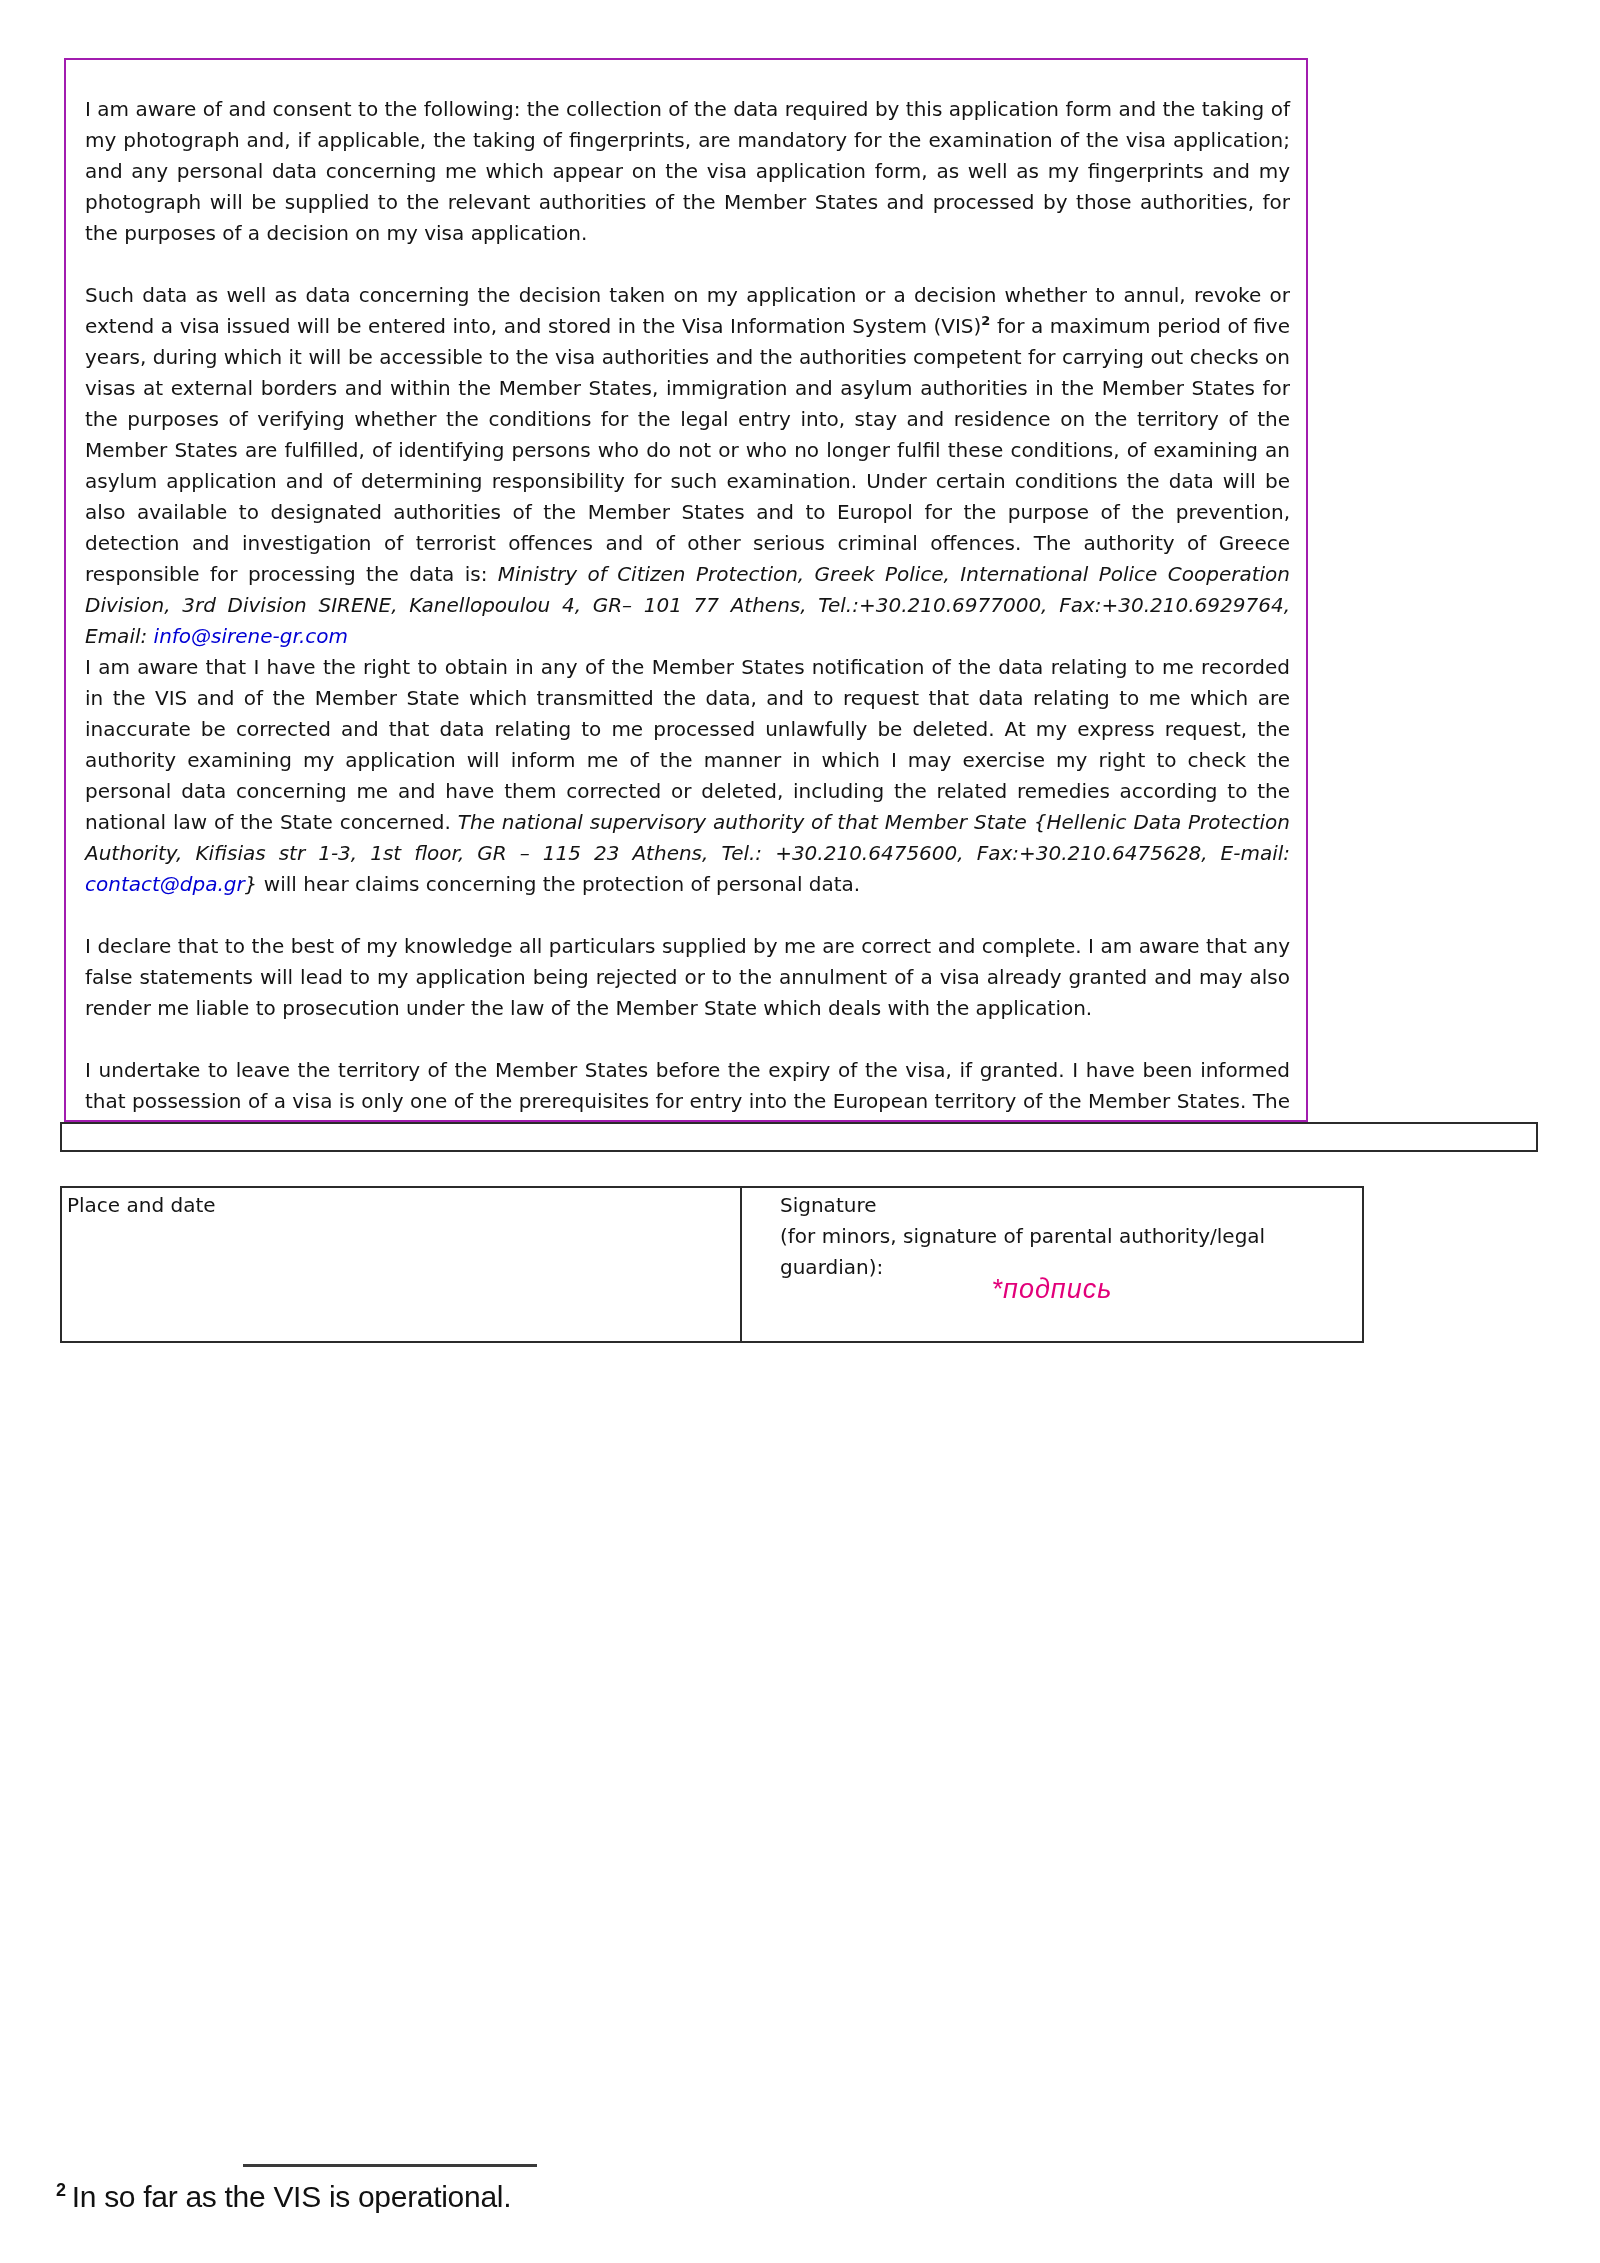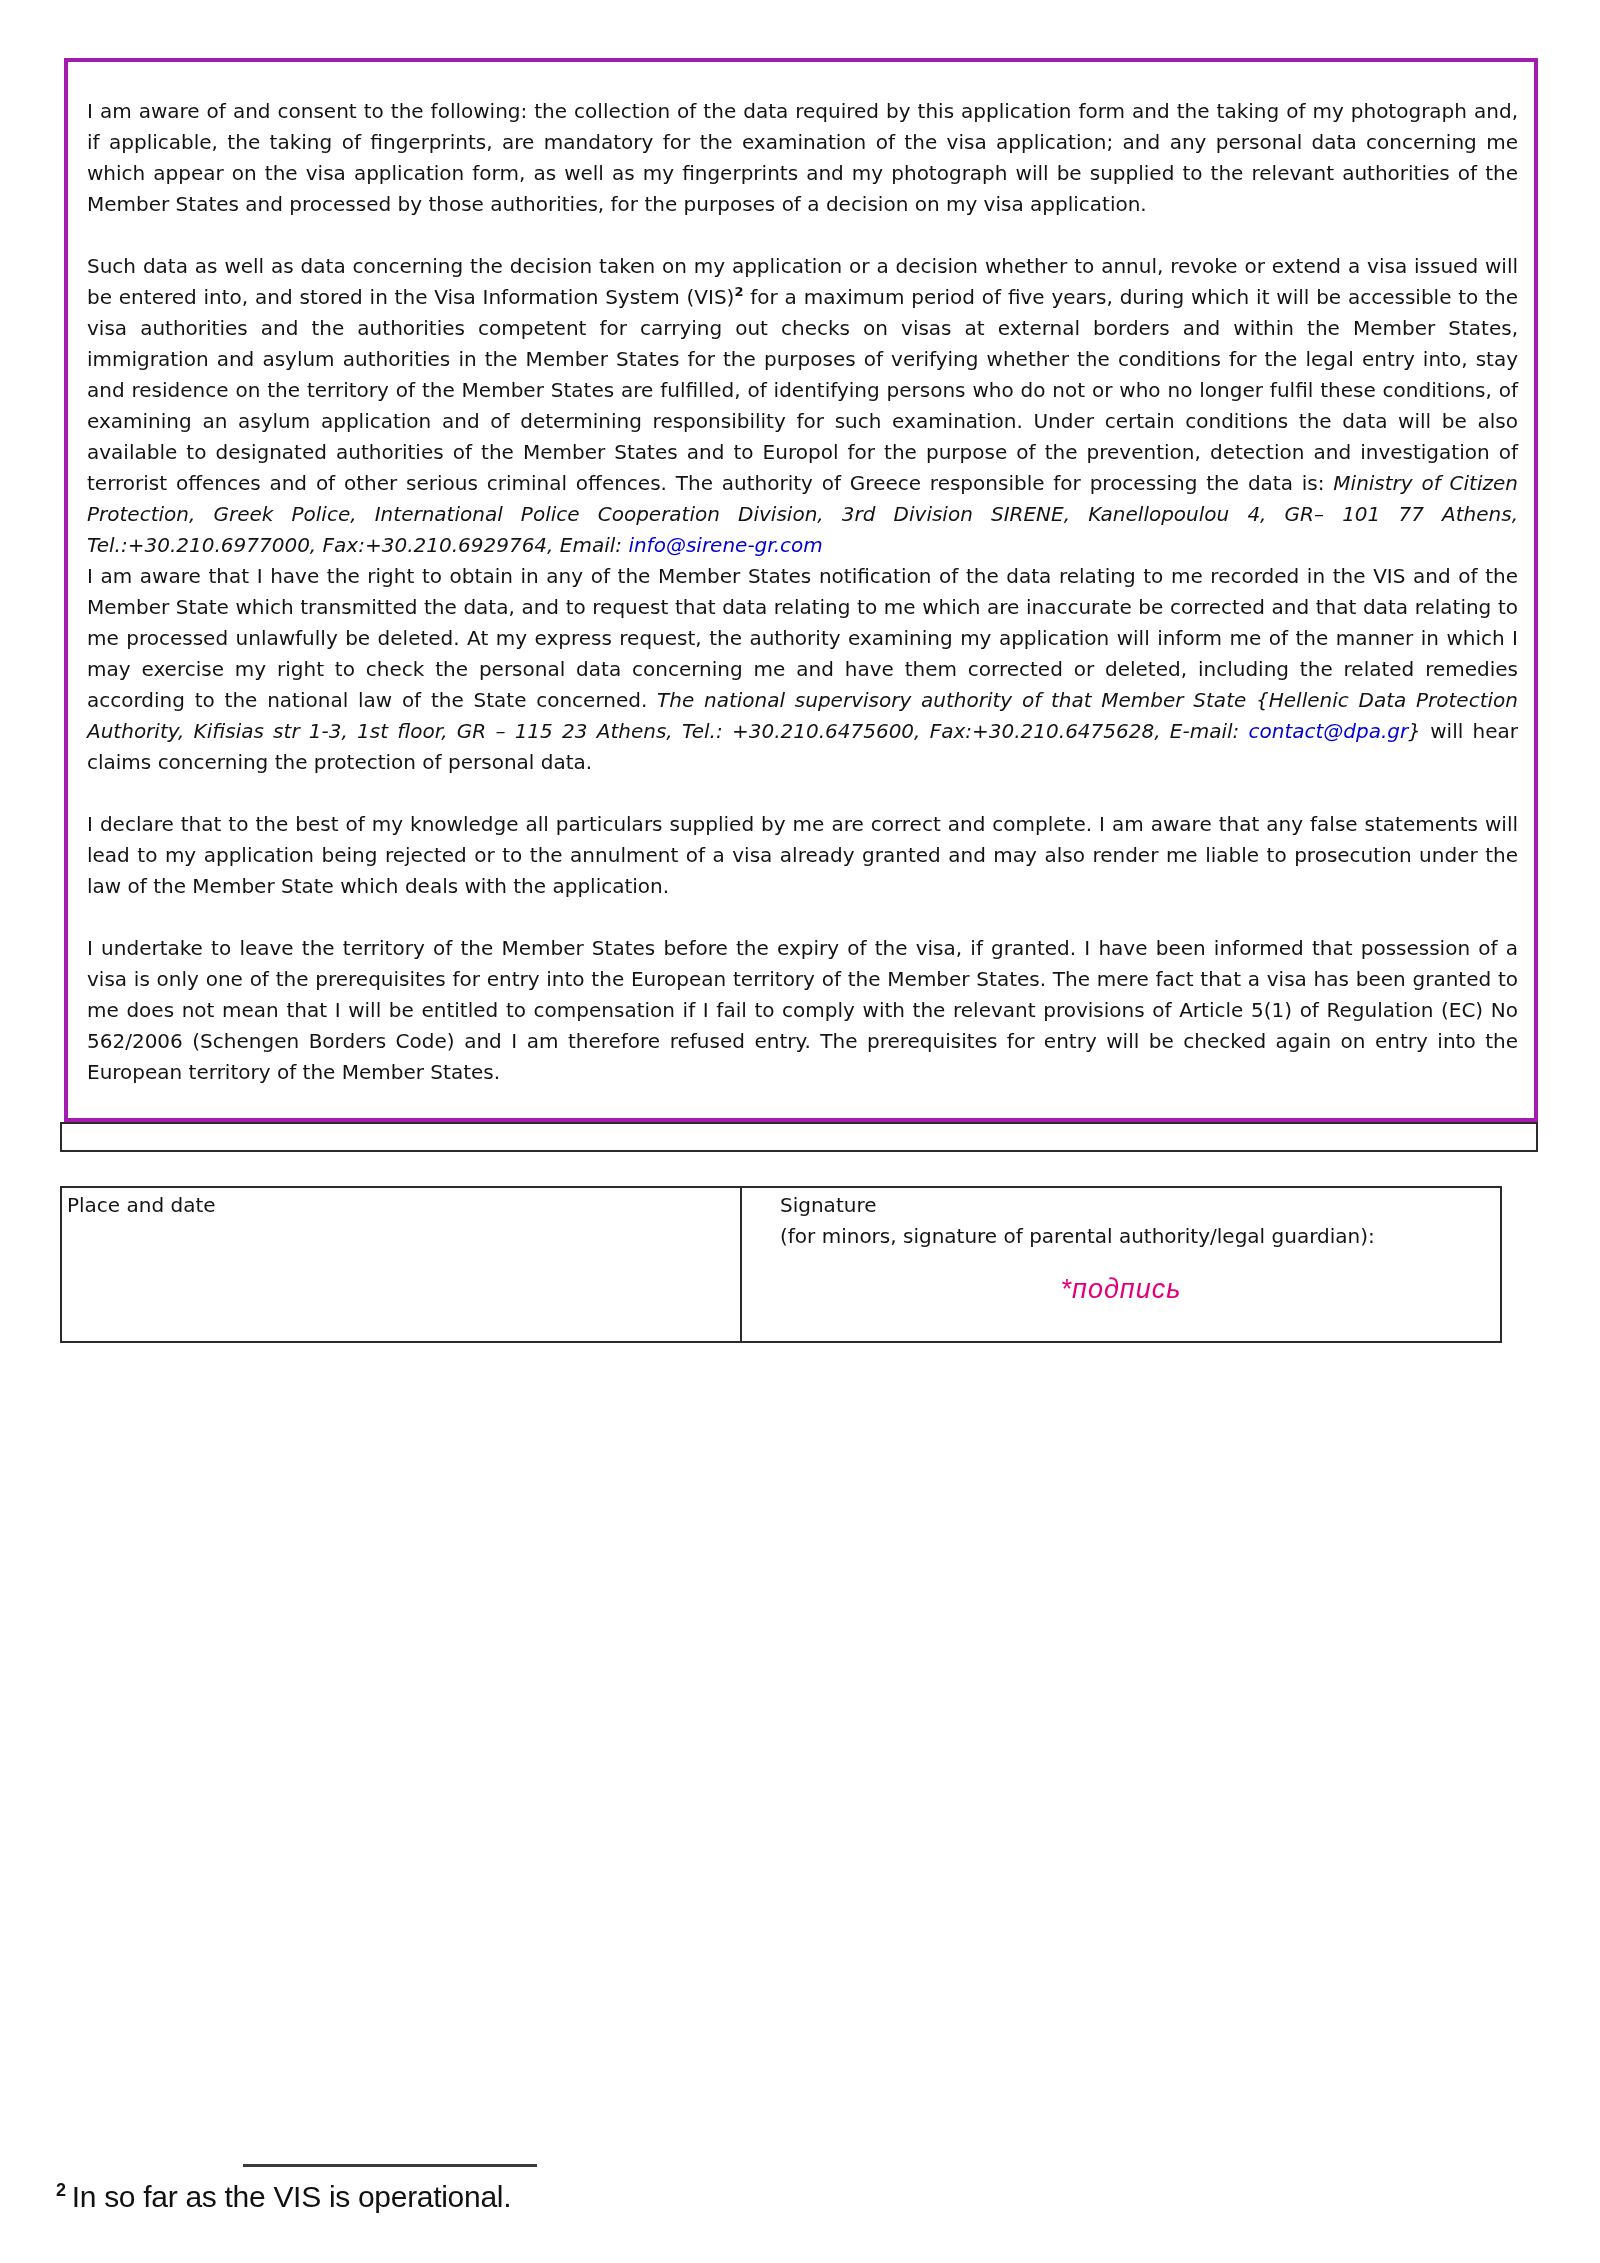--- a/index.html
+++ b/index.html
@@ -7,23 +7,23 @@
     position:relative;
     width:1600px;height:2263px;
     background:#ffffff;
     font-family:"DejaVu Sans",sans-serif;
     color:#111;
     overflow:hidden;
   }
   
   .consent-box{
     position:absolute;left:64px;top:58px;
-    width:1474px;height:1064px;
+    width:1244px;height:1064px;
     box-sizing:border-box;
-    border:4px solid #a21caf;
+    border:2px solid #a21caf;
     padding:34px 16px 0 19px;
     overflow:hidden;
   }
   .para{
     margin:0;
     font-size:20px;line-height:31px;
     text-align:justify;
     color:#141414;
   }
   .mb{margin-bottom:31px;}
@@ -34,21 +34,21 @@
   .strip-box{
     position:absolute;left:60px;top:1122px;
     width:1478px;height:30px;
     box-sizing:border-box;
     border:2px solid #2b2b2b;
     background:#fff;
   }
   
   .sig-table{
     position:absolute;left:60px;top:1186px;
-    width:1442px;height:157px;
+    width:1304px;height:157px;
     box-sizing:border-box;
     border:2px solid #2b2b2b;
     display:flex;
   }
   .cell{position:relative;box-sizing:border-box;padding:2px 5px;}
   .cell-place{width:680px;border-right:2px solid #2b2b2b;}
   .cell-sig{flex:1;padding-left:38px;}
   .cell-label{
     font-size:20px;line-height:31px;color:#141414;
   }

